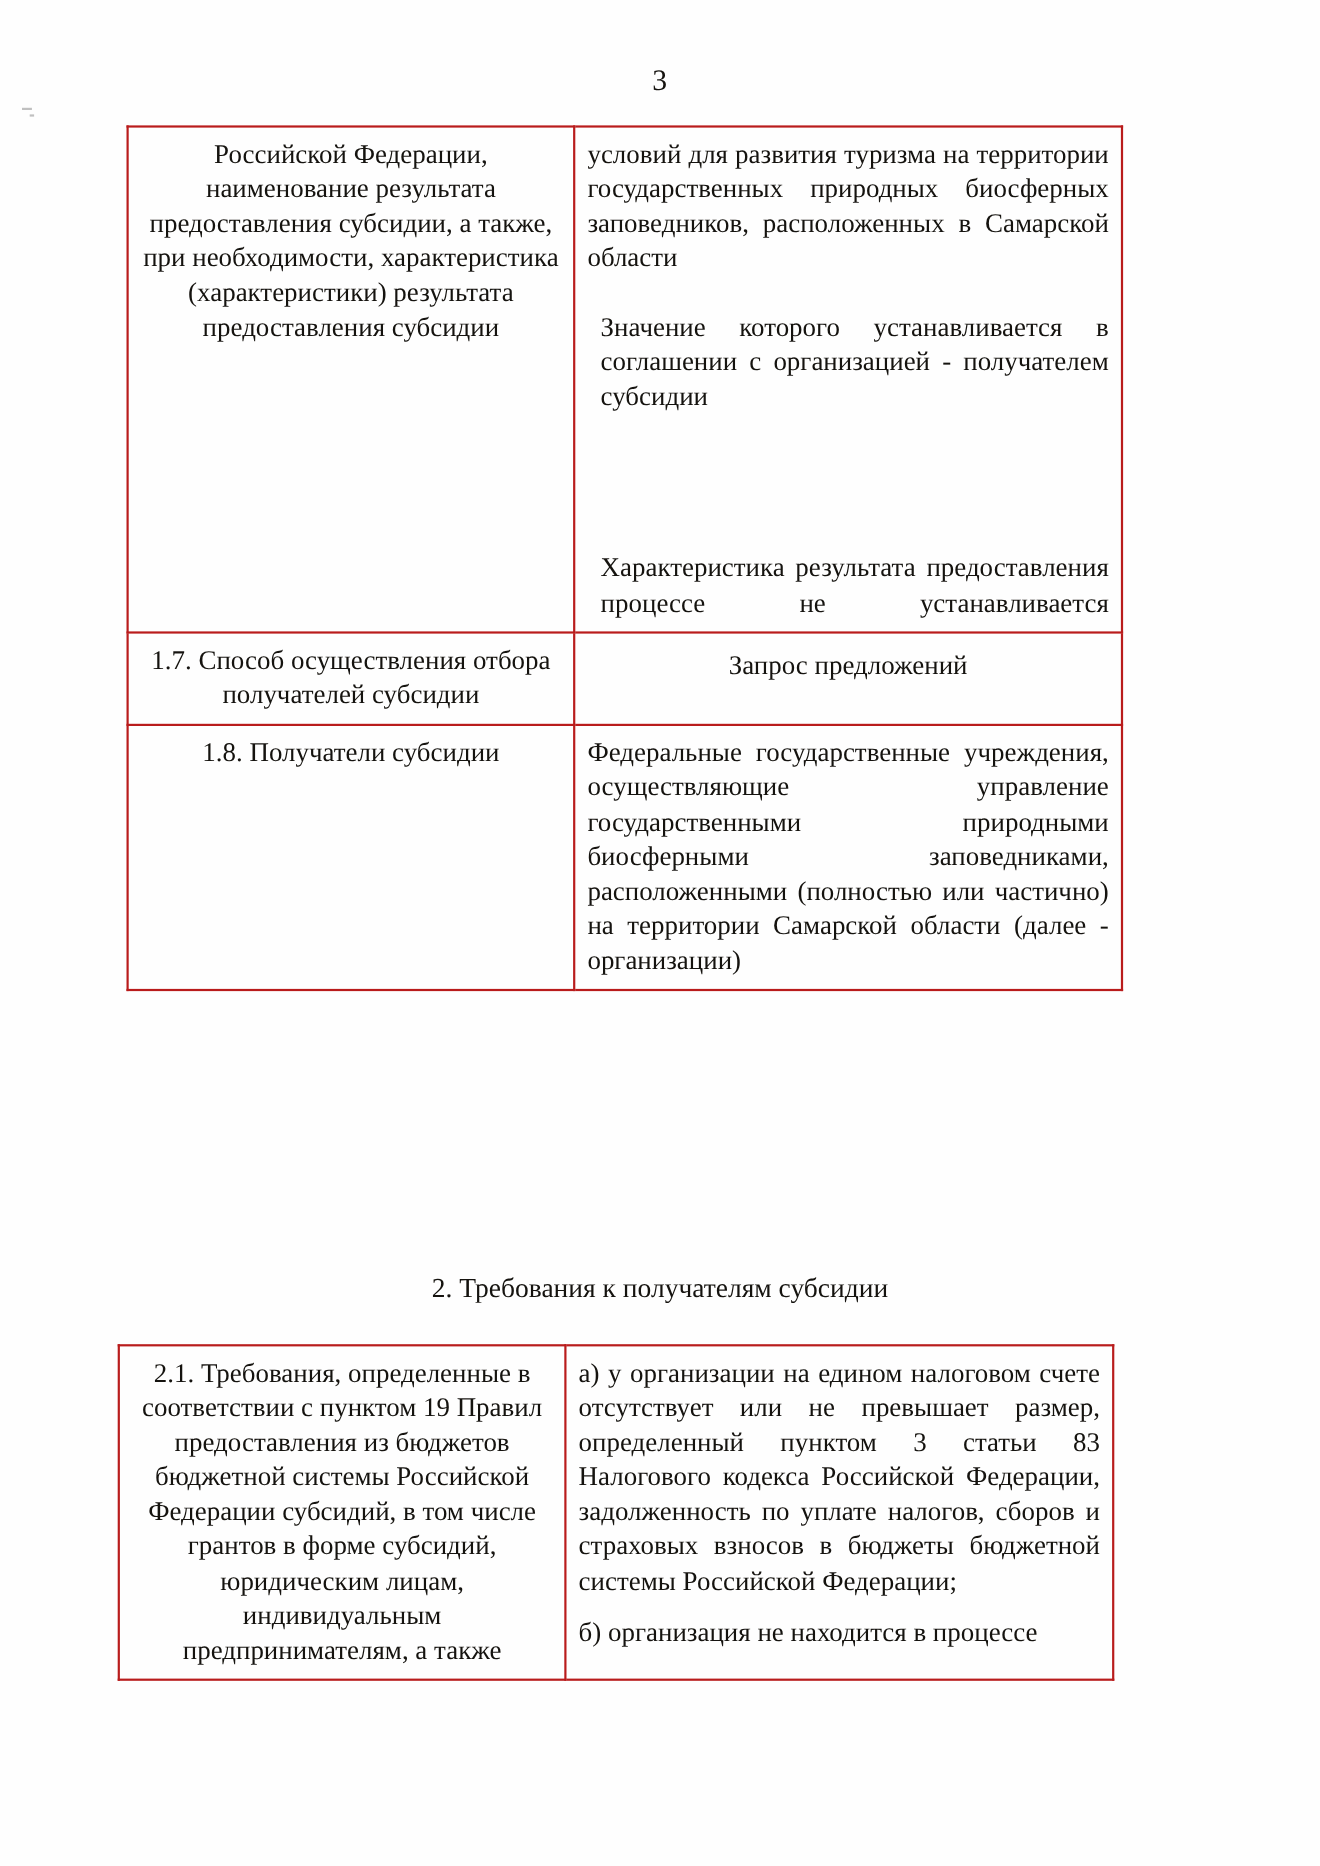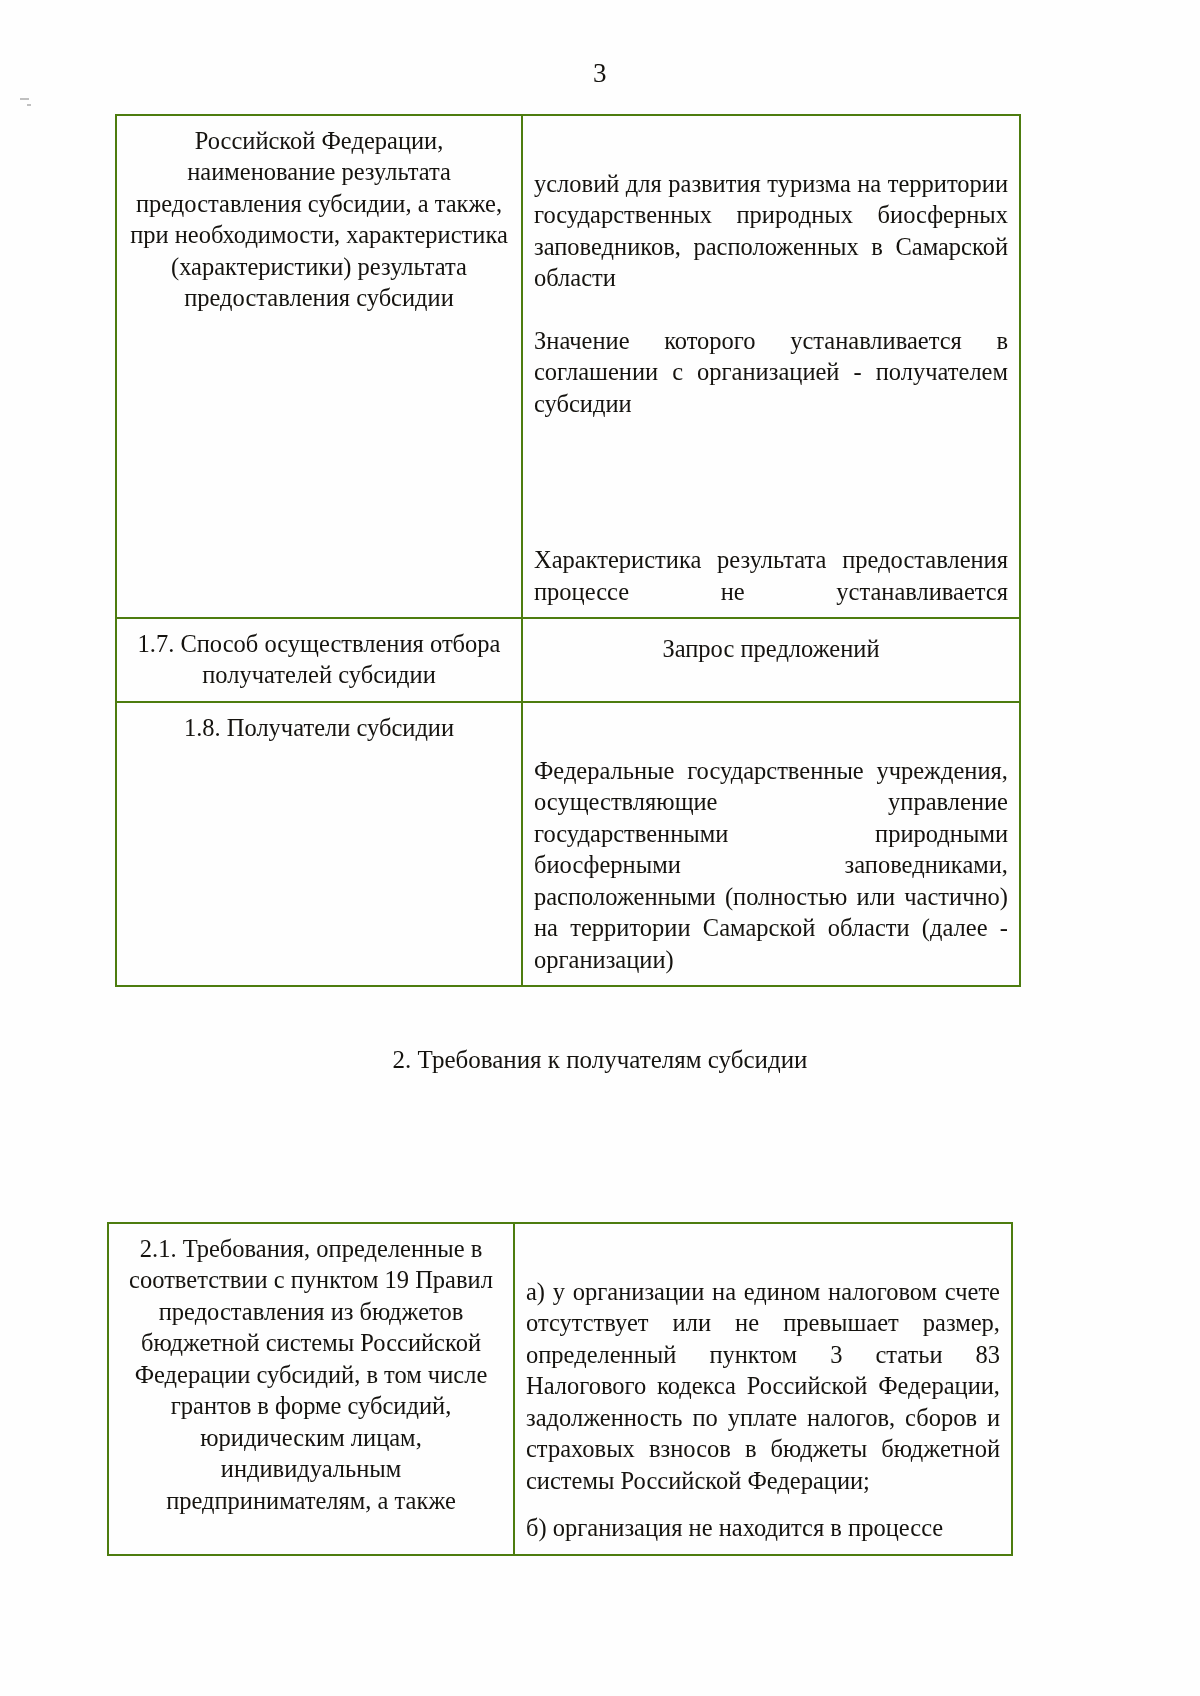--- a/index.html
+++ b/index.html
@@ -42,21 +42,21 @@
     letter-spacing: .5px;
   }
 
   table.doc-table {
     position: absolute;
     border-collapse: collapse;
     table-layout: fixed;
     border: 2px solid #111;
   }
   table.doc-table td {
-    border: 2px solid #4d7c0f;
+    border: 2px solid #b91c1c;
     vertical-align: top;
     padding: 9px 11px 10px 11px;
     font-size: 24.5px;
     line-height: 1.285;
   }
   td.col-left   { width: 382px; text-align: center; }
   td.col-right  { width: 474px; text-align: justify; text-align-last: left; hyphens: none; }
 
   
   #table-one { left: 115px; top: 114px; width: 856px; }
@@ -65,35 +65,35 @@
   #table-two td.col-left  { width: 382px; }
   #table-two td.col-right { width: 474px; }
 
   .cell-par { margin: 0; }
   .cell-par + .cell-par { margin-top: 1.26em; }
   .cell-par.gap-large { margin-top: 5.1em; }
 
   .section-heading {
     position: absolute;
     left: 0;
-    top: 1046px;
+    top: 1158px;
     width: 1200px;
     text-align: center;
     font-size: 25px;
   }
 
   
   .just {
     text-align: justify;
     text-align-last: left;
-    margin-top: 43px;
   }
   .just-stretch {
     text-align: justify;
     text-align-last: justify;
+    margin-left: 12px;
   }
 </style>
 </head>
 <body>
 
 <div class="page">
 
   <div class="scan-mark scan-mark-1"></div>
   <div class="scan-mark scan-mark-2"></div>
 

